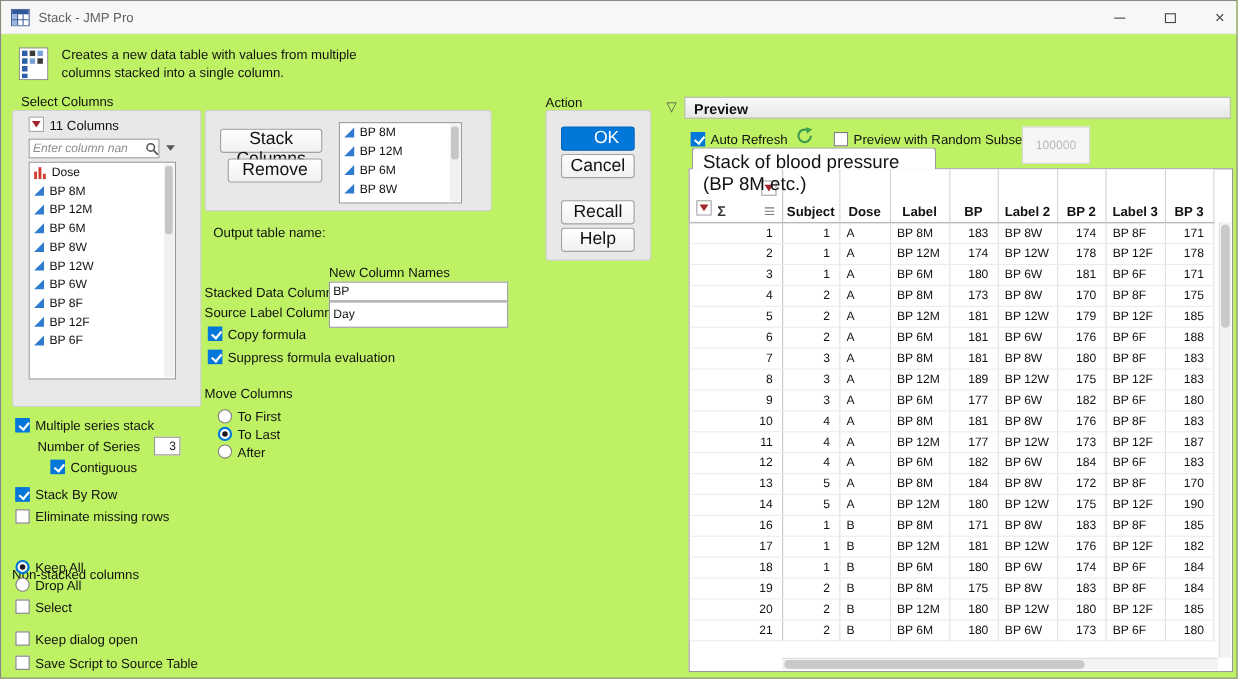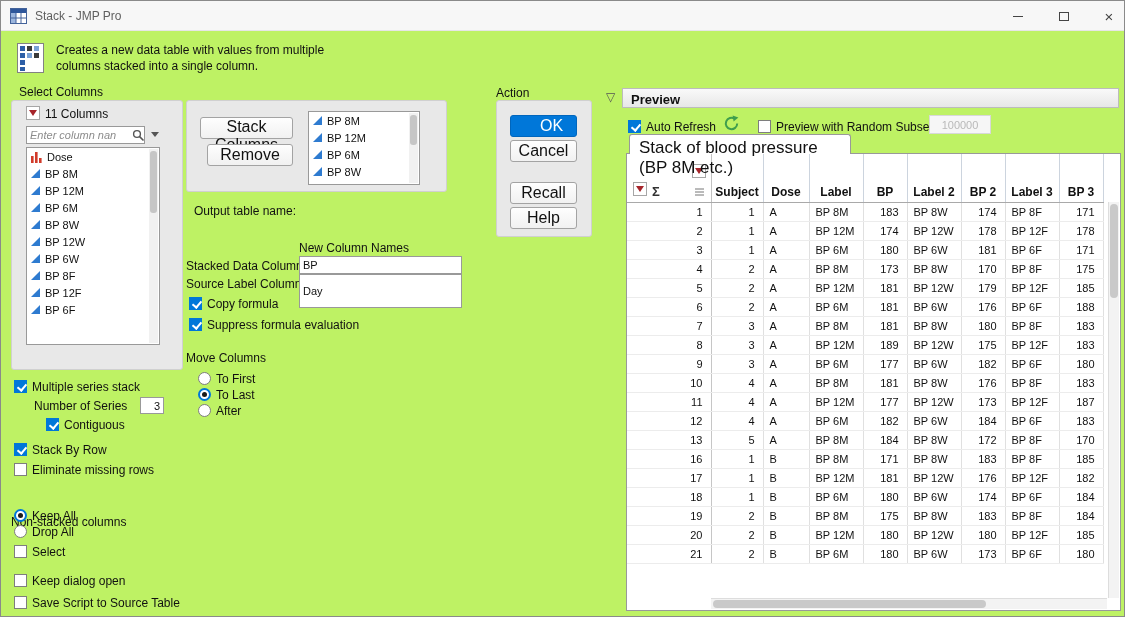--- a/index.html
+++ b/index.html
@@ -233,21 +233,21 @@
   </div>
 
   <span class="lbl right" style="left:185px;top:203px;width:110px">Output table name:</span>
 
   <span class="lbl" style="left:298px;top:240px">New Column Names</span>
 
   <span class="lbl right" style="left:185px;top:258px;width:110px">Stacked Data Column</span>
   <input class="input" style="left: 298px; top: 255px; width: 163px; height: 18px;" value="BP">
 
   <span class="lbl right" style="left:185px;top:276px;width:110px">Source Label Column</span>
-  <input class="input" style="left: 298px; top: 273px; width: 163px; height: 34px;" value="Day">
+  <input class="input" style="left: 298px; top: 273px; width: 163px; height: 24px;" value="Day">
 
   <span class="cb checked" style="left:188px;top:296px"></span>
   <span class="lbl" style="left:206px;top:296px">Copy formula</span>
 
   <span class="cb checked" style="left:188px;top:317px"></span>
   <span class="lbl" style="left:206px;top:317px">Suppress formula evaluation</span>
 
   <span class="lbl" style="left:185px;top:350px">Move Columns</span>
 
   <span class="radio" style="left:197px;top:371px"></span>
@@ -272,21 +272,21 @@
   </div>
 
   <span class="cb checked" style="left:627px;top:119px"></span>
   <span class="lbl" style="left:645px;top:119px">Auto Refresh</span>
   <svg style="position:absolute;left:722px;top:114px" width="17" height="17" viewBox="0 0 17 17">
     <path d="M14.2 8.5 A5.7 5.7 0 1 1 11.6 3.7" fill="none" stroke="#3f9e4d" stroke-width="2"></path>
     <polygon points="9.6,0.6 15.4,2.6 10.6,6.6" fill="#3f9e4d"></polygon>
   </svg>
   <span class="cb" style="left:757px;top:119px"></span>
   <span class="lbl" style="left:775px;top:119px">Preview with Random Subset</span>
-  <input class="input" disabled="" style="left: 928px; top: 114px; width: 62px; height: 19px;" value="100000">
+  <input class="input" disabled="" style="left: 928px; top: 114px; width: 62px; height: 34px;" value="100000">
 
   <div class="tab">Stack of blood pressure (BP 8M etc.)</div>
 
   <div class="grid">
     <table class="jmp">
       <thead>
         <tr>
           <th class="corner">
             <span class="rt-btn" style="left:6px;bottom:6px;position:absolute">
                 <span class="rt-tri"></span>
@@ -449,20 +449,31 @@
             <td class="cell r">5</td>
             <td class="cell l">A</td>
             <td class="cell l">BP 8M</td>
             <td class="cell r">184</td>
             <td class="cell l">BP 8W</td>
             <td class="cell r">172</td>
             <td class="cell l">BP 8F</td>
             <td class="cell r">170</td>
           </tr>
           <tr>
+            <td class="rownum">14</td>
+            <td class="cell r">5</td>
+            <td class="cell l">A</td>
+            <td class="cell l">BP 12M</td>
+            <td class="cell r">180</td>
+            <td class="cell l">BP 12W</td>
+            <td class="cell r">175</td>
+            <td class="cell l">BP 12F</td>
+            <td class="cell r">190</td>
+          </tr>
+          <tr>
             <td class="rownum">16</td>
             <td class="cell r">1</td>
             <td class="cell l">B</td>
             <td class="cell l">BP 8M</td>
             <td class="cell r">171</td>
             <td class="cell l">BP 8W</td>
             <td class="cell r">183</td>
             <td class="cell l">BP 8F</td>
             <td class="cell r">185</td>
           </tr>

